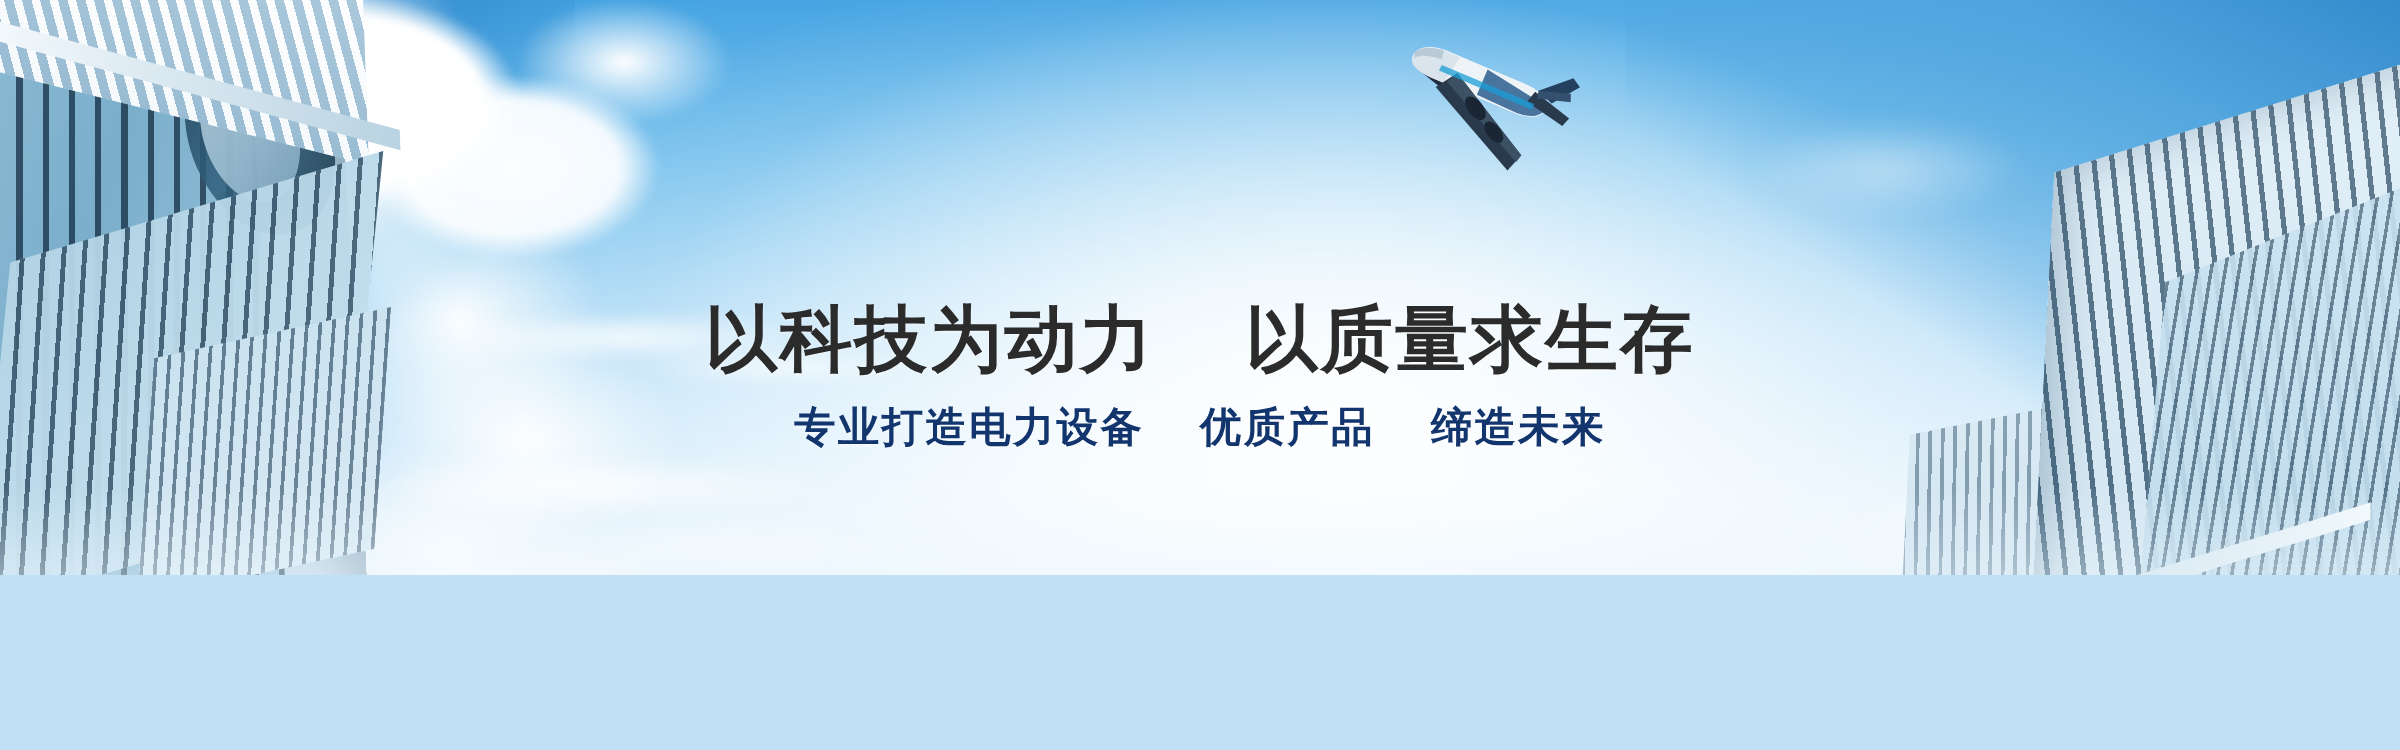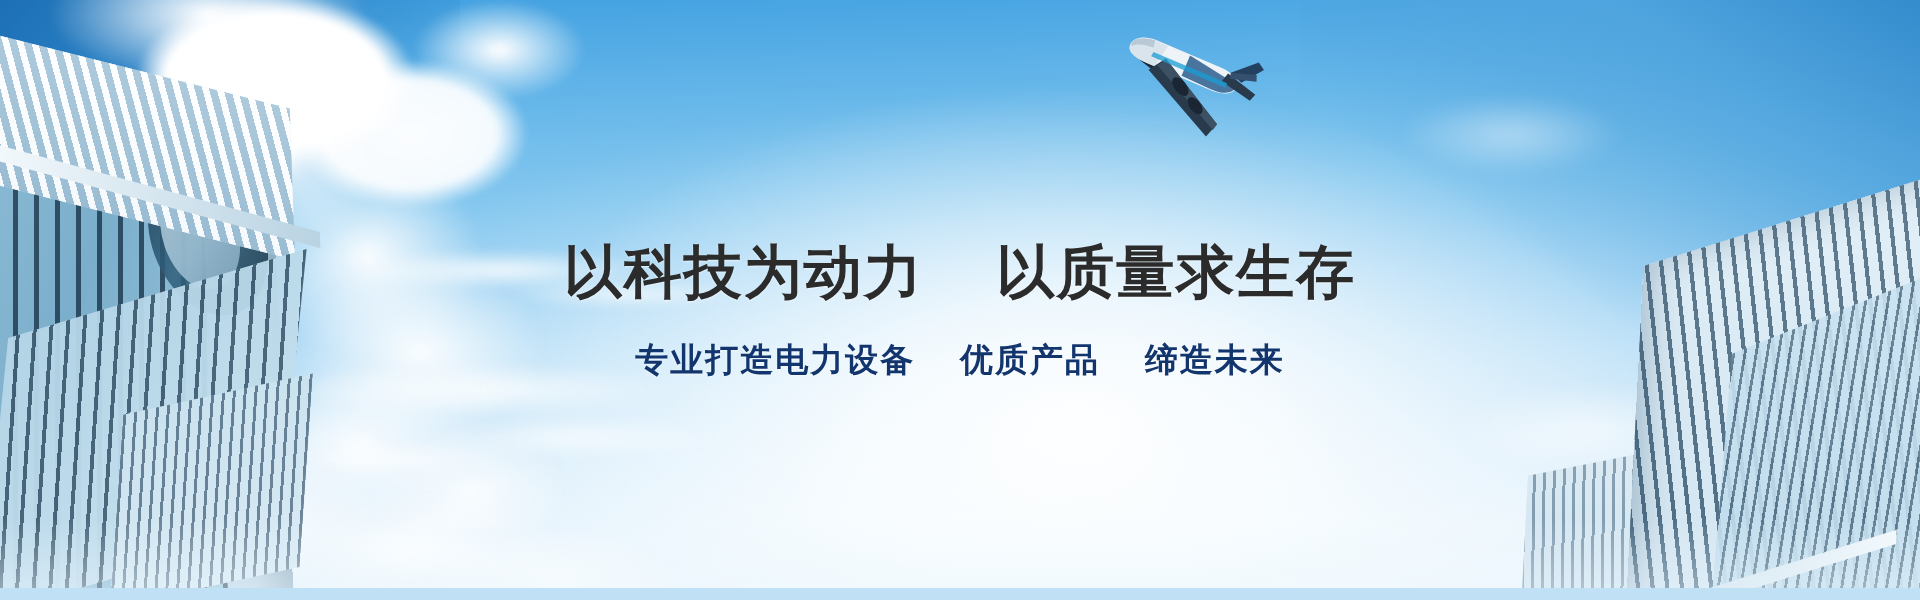--- a/index.html
+++ b/index.html
@@ -2,21 +2,21 @@
 <html><head>
 <meta charset="utf-8">
 <style>
   * { margin:0; padding:0; box-sizing:border-box; }
   html, body { width:1920px; height:600px; overflow:hidden; }
   body { font-family:"Liberation Sans", sans-serif; background:#bfe0f5; }
 
   .banner {
     position:relative;
     width:1920px;
-    height:588px;
+    height:460px;
     overflow:hidden;
     text-decoration:underline;
   }
 
   
   .sky {
     position:absolute; inset:0;
     background:
       radial-gradient(ellipse 780px 460px at 56% 72%,
          rgba(255,255,255,0.95) 0%, rgba(255,255,255,0.72) 26%,
@@ -222,21 +222,21 @@
   .headline {
     font-size:58px;
     font-weight:bold;
     color:#2b2b2b;
     letter-spacing:2px;
     line-height:1.1;
     white-space:pre;
     text-shadow:0 1px 2px rgba(255,255,255,.55);
   }
   .subline {
-    margin-top:34px;
+    margin-top:16px;
     font-size:33px;
     font-weight:bold;
     color:#12356e;
     letter-spacing:2px;
     white-space:pre;
     text-shadow:0 1px 2px rgba(255,255,255,.5);
   }
 
   
   .bottom-fade {

